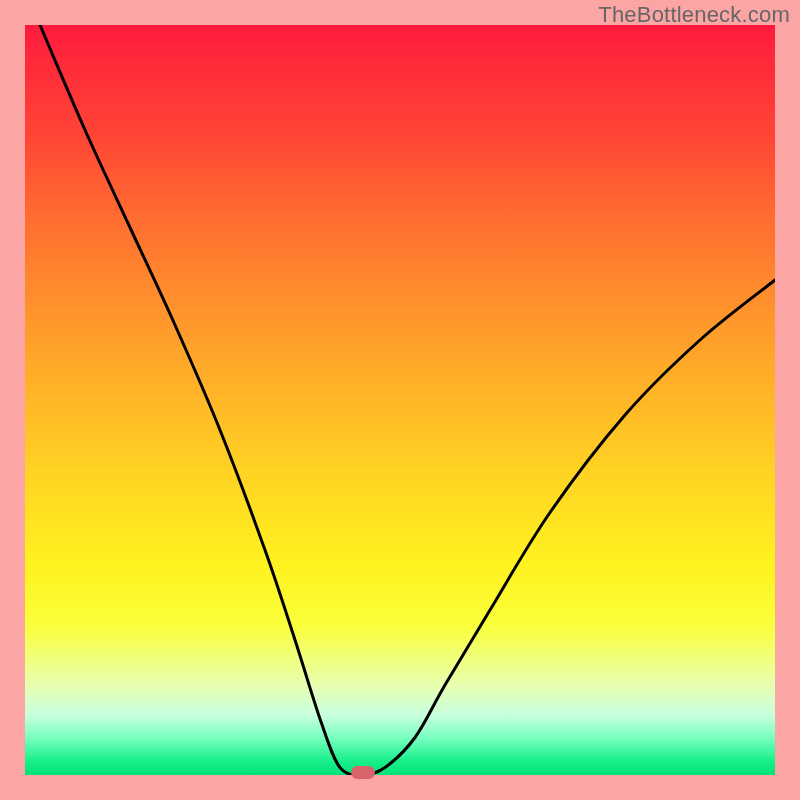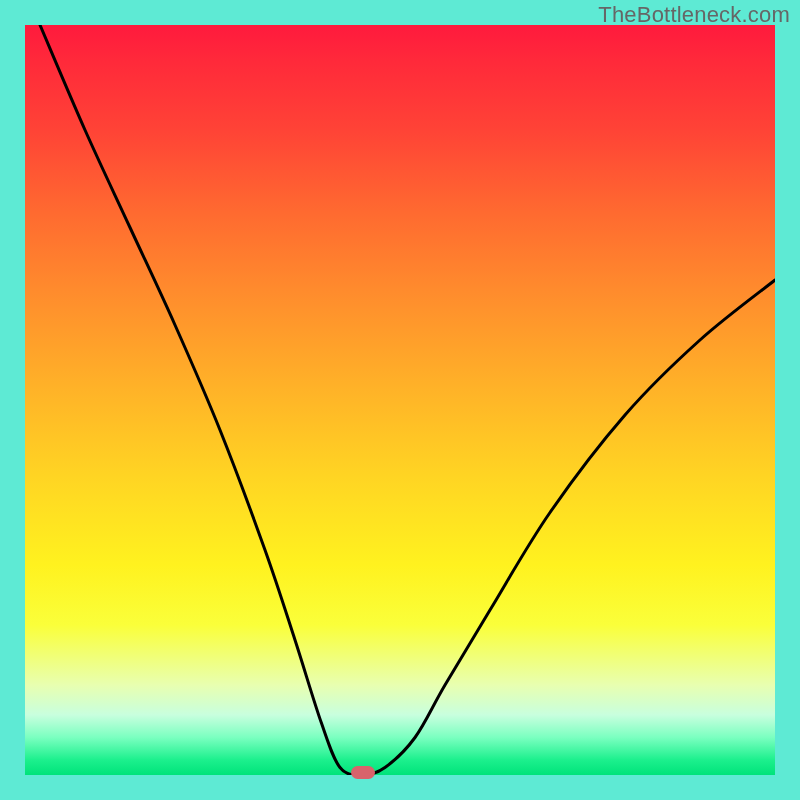--- a/index.html
+++ b/index.html
@@ -10,21 +10,21 @@
     background: #000;
     overflow: hidden;
     font-family: Arial, Helvetica, sans-serif;
   }
   .frame {
     position: absolute;
     left: 0;
     top: 0;
     width: 800px;
     height: 800px;
-    background: #5eead4;
+    background: #fca5a5;
   }
   .plot {
     position: absolute;
     left: 25px;
     top: 25px;
     width: 750px;
     height: 750px;
     background: linear-gradient(to bottom,
       #ff1a3d 0%,
       #ff2a3a 5%,

